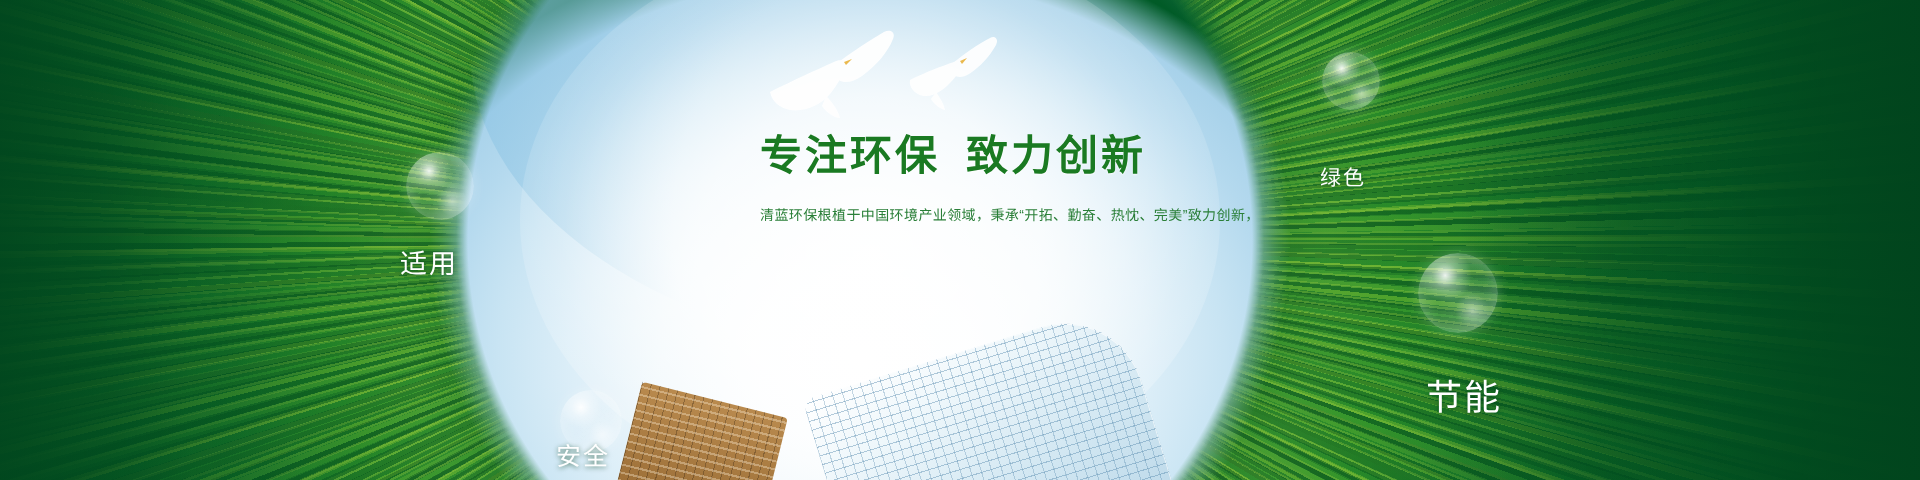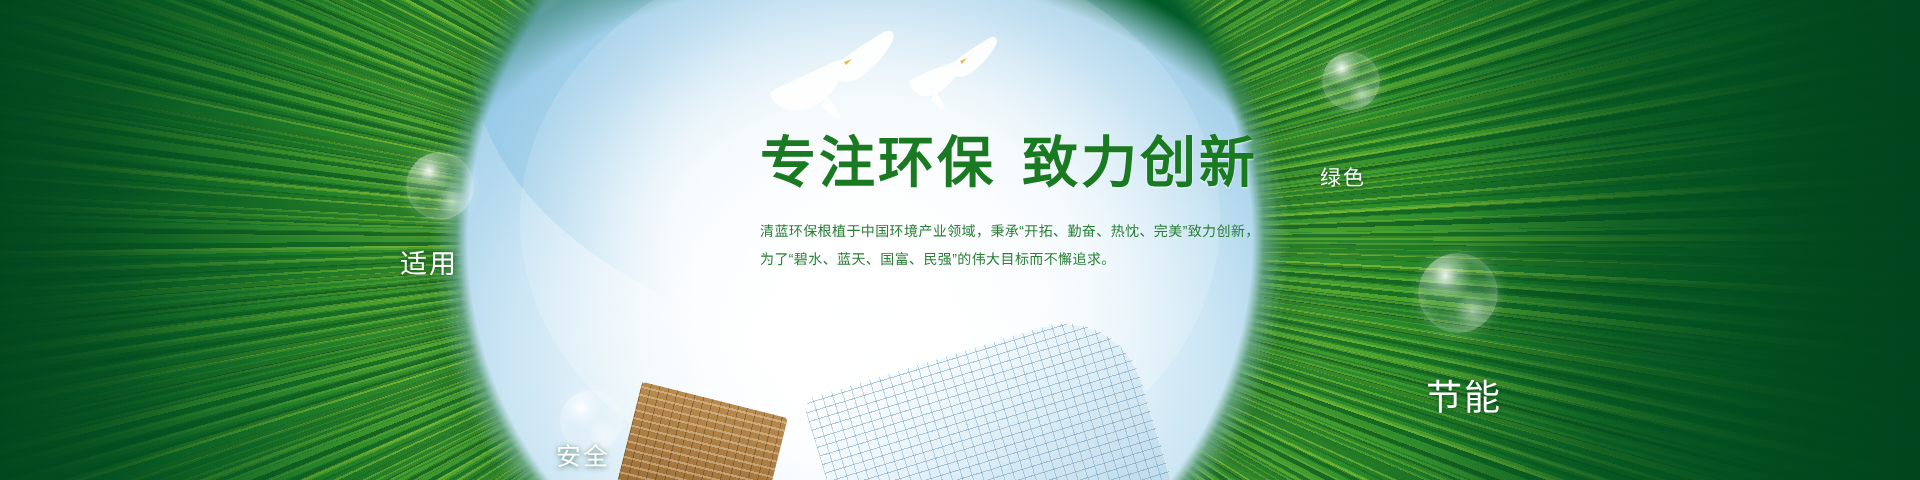--- a/index.html
+++ b/index.html
@@ -197,21 +197,21 @@
     color:#ffffff;
     font-size:27px;
     letter-spacing:2px;
     white-space:nowrap;
     text-shadow:0 1px 5px rgba(0,60,20,.65);
   }
 
   
   .copy{position:absolute;left:760px;top:132px;width:560px;}
   .headline{
-    font-size:56px;
+    font-size:42px;
     font-weight:bold;
     color:#1a7a22;
     letter-spacing:3px;
     line-height:1.12;
     white-space:nowrap;
     text-shadow:0 1px 2px rgba(255,255,255,.85);
   }
   .headline .gap{display:inline-block;width:26px;}
   .subhead{
     margin-top:10px;
@@ -356,17 +356,16 @@
 
   <div class="bubble" style="left:1418px;top:253px;width:80px;height:80px;"></div>
   <div class="bubble-label" style="left:1426px;top:344px;font-size:36px;margin-top:24px;">节能</div>
 
   <div class="copy">
     <div class="headline">
       <span>专注环保</span><span class="gap"></span><span>致力创新</span>
     </div>
     <div class="para">
       <div>清蓝环保根植于中国环境产业领域，秉承“开拓、勤奋、热忱、完美”致力创新，</div>
-      <div>为了“碧水、蓝天、国富、民强”的伟大目标而不懈追求。</div>
     </div>
   </div>
 
 </div>
 
 </body></html>

